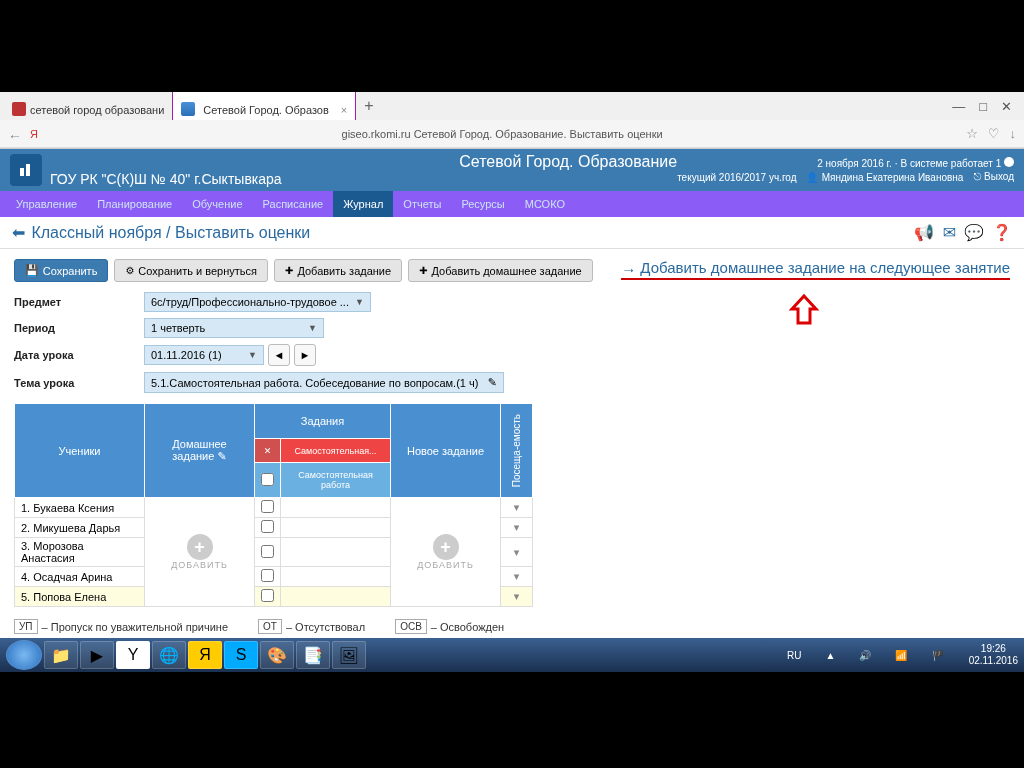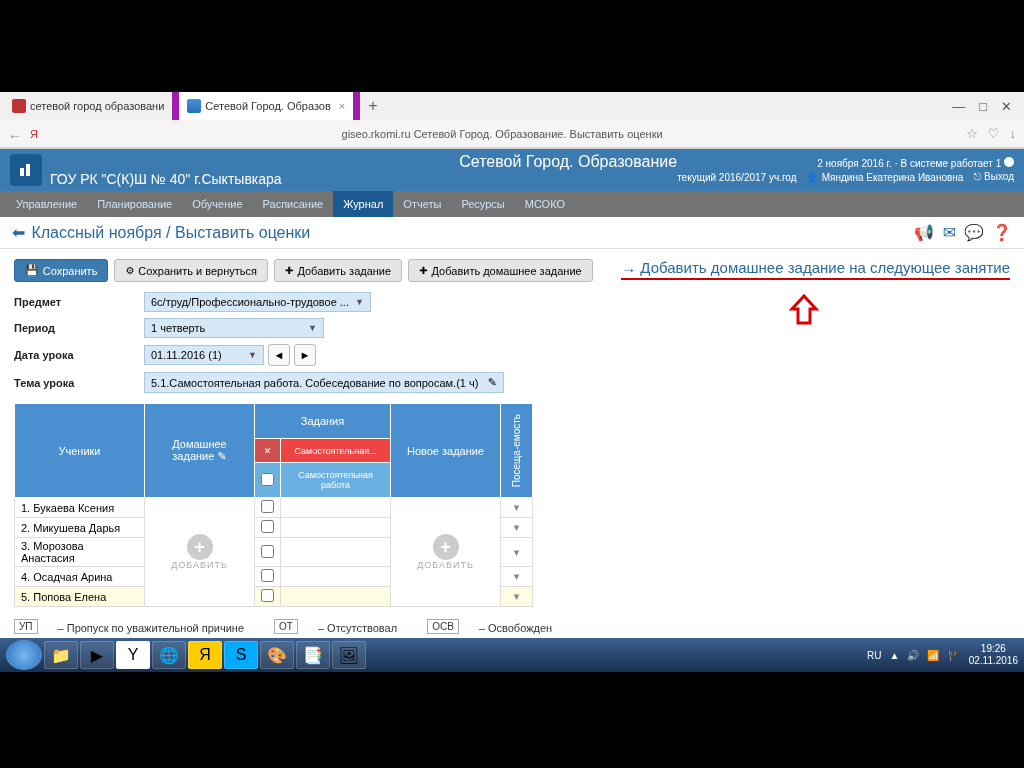--- a/index.html
+++ b/index.html
@@ -3,42 +3,42 @@
 <meta charset="utf-8">
 <style>
 * { margin: 0; padding: 0; box-sizing: border-box; font-family: Arial, sans-serif; }
 body { background: #fff; width: 1024px; height: 768px; overflow: hidden; position: relative; }
 
 .letterbox-top { height: 92px; background: #000; }
 .letterbox-bottom { height: 96px; background: #000; position: absolute; bottom: 0; width: 100%; }
 
 .browser-frame { background: #e8e8e8; border-bottom: 1px solid #ccc; }
 .tab-bar { display: flex; align-items: center; height: 28px; background: #f0f0f0; padding: 0 4px; }
-.tab { display: flex; align-items: center; padding: 4px 8px; font-size: 11px; color: #333; border-right: 7px solid #a21caf; height: 100%; gap: 4px; }
-.tab.active { background: #fff; }
+.tab { display: flex; align-items: flex-end; padding: 4px 8px; font-size: 11px; color: #333; border-right: 1px solid #a21caf; height: 100%; gap: 4px; }
+.tab.active { background: #fff; gap: 8px; }
 .tab-favicon { width: 14px; height: 14px; background: #b33; border-radius: 2px; }
 .tab-favicon.blue { background: linear-gradient(#4a90d9, #2a70b9); }
 .tab-close { margin-left: 4px; color: #888; cursor: pointer; }
 .new-tab { padding: 0 8px; color: #666; cursor: pointer; }
 .window-controls { margin-left: auto; display: flex; gap: 14px; padding-right: 8px; font-size: 13px; color: #555; }
 .addr-bar { display: flex; align-items: center; height: 28px; background: #f5f5f5; padding: 0 8px; gap: 8px; border-bottom: 1px solid #ddd; }
 .nav-arrow { color: #888; font-size: 14px; }
 .addr-text { flex: 1; text-align: center; font-size: 11px; color: #555; }
 .addr-icons { display: flex; gap: 10px; color: #888; font-size: 13px; }
 
 .app-header { background: #3b7bb0; color: #fff; display: flex; align-items: center; padding: 4px 10px; height: 42px; }
 .app-logo { width: 32px; height: 32px; background: #1a5a90; border-radius: 4px; margin-right: 8px; display: flex; align-items: center; justify-content: center; }
 .app-title-block { flex: 1; }
 .app-title-small { font-size: 16px; text-align: right; }
 .app-title-main { font-size: 14px; }
 .app-header-right { text-align: right; font-size: 10px; }
 .app-header-right .row2 { display: flex; gap: 10px; align-items: center; margin-top: 2px; }
 .user-icon { display: inline-block; width: 10px; height: 10px; background: #fff; border-radius: 50%; }
 
-.nav-menu { background: #737373; display: flex; height: 26px; align-items: center; padding: 0 6px; }
+.nav-menu { background: #8b5cf6; display: flex; height: 26px; align-items: center; padding: 0 6px; }
 .nav-item { color: #cde3f5; font-size: 11px; padding: 0 10px; height: 100%; display: flex; align-items: center; cursor: pointer; }
 .nav-item.active { background: #1a5a90; color: #fff; }
 
 .breadcrumb-bar { display: flex; align-items: center; padding: 6px 12px; border-bottom: 1px solid #ddd; }
 .back-icon { color: #2a6aa0; font-size: 16px; margin-right: 6px; cursor: pointer; }
 .breadcrumb-text { color: #2a6aa0; font-size: 16px; }
 .breadcrumb-icons { margin-left: auto; display: flex; gap: 8px; color: #2a6aa0; font-size: 16px; }
 
 .content { padding: 10px 14px; background: #fff; position: relative; }
 .action-row { display: flex; gap: 6px; margin-bottom: 10px; }
@@ -71,27 +71,27 @@
 .add-circle { width: 26px; height: 26px; border-radius: 50%; background: #ccc; color: #fff; display: inline-flex; align-items: center; justify-content: center; font-size: 18px; font-weight: bold; }
 .add-label { font-size: 9px; color: #aaa; text-align: center; letter-spacing: 1px; }
 .caret-cell { color: #888; font-size: 9px; }
 
 .homework-link { position: absolute; right: 14px; top: 10px; font-size: 15px; color: #2a6aa0; border-bottom: 2px solid #c00; padding-bottom: 2px; display: flex; align-items: center; gap: 4px; }
 .red-arrow { position: absolute; right: 200px; top: 42px; }
 .red-arrow svg { width: 40px; height: 40px; }
 
 .legend { margin-top: 12px; font-size: 11px; color: #333; }
 .legend-row { display: flex; gap: 30px; margin-bottom: 4px; }
-.legend-item { display: flex; align-items: flex-end; gap: 20px; }
+.legend-item { display: flex; align-items: center; gap: 4px; }
 .legend-box { border: 1px solid #aaa; padding: 1px 4px; font-size: 10px; background: #fff; min-width: 22px; text-align: center; }
 
 .taskbar { position: absolute; bottom: 96px; left: 0; right: 0; height: 34px; background: linear-gradient(#3a6090, #1a3050); display: flex; align-items: center; padding: 0 6px; gap: 2px; }
 .start-btn { width: 36px; height: 30px; background: radial-gradient(circle, #7ab8f0, #2a70c0); border-radius: 50%; border: 1px solid #5a90d0; }
 .task-icon { width: 34px; height: 28px; background: rgba(255,255,255,0.1); border: 1px solid rgba(255,255,255,0.2); border-radius: 2px; display: flex; align-items: center; justify-content: center; font-size: 16px; }
-.tray { margin-left: auto; color: #fff; font-size: 10px; display: flex; align-items: center; gap: 8px; }
+.tray { margin-left: auto; color: #fff; font-size: 10px; display: flex; align-items: center; gap: 24px; }
 .tray-time { text-align: center; line-height: 1.2; }
 </style>
 </head>
 <body>
 
 <div class="letterbox-top"></div>
 
 <div class="browser-frame">
   <div class="tab-bar">
     <div class="tab">

